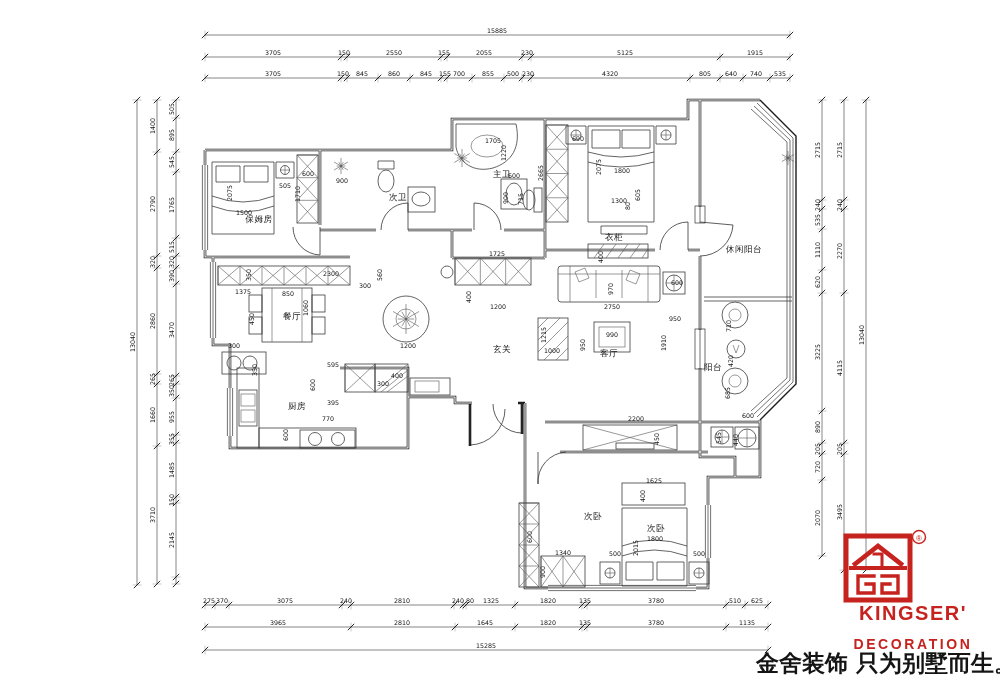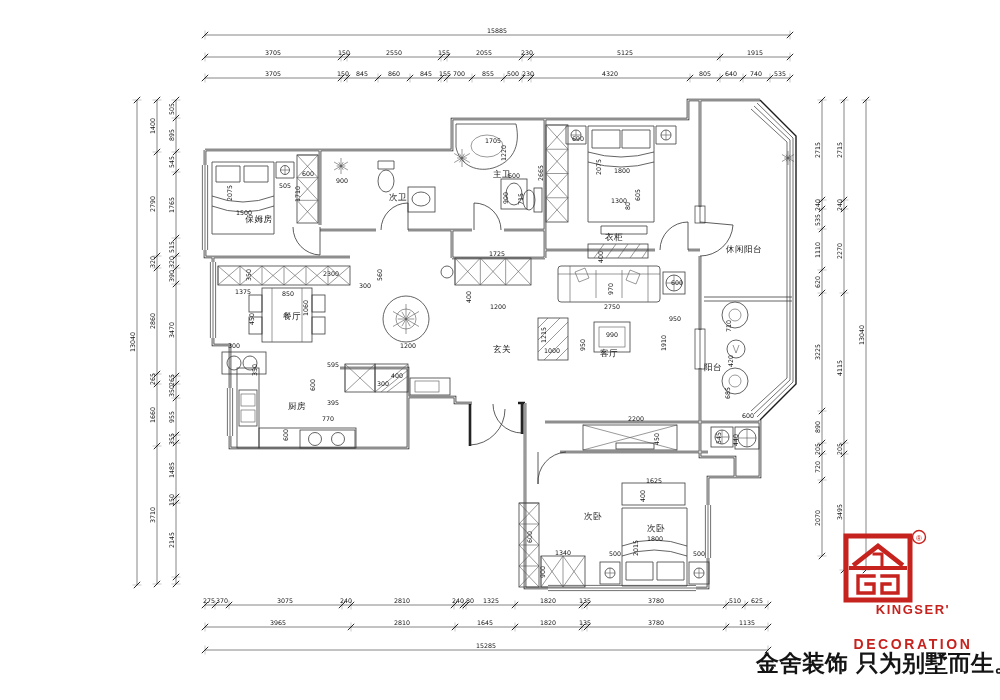--- a/index.html
+++ b/index.html
@@ -16,21 +16,21 @@
   .door{stroke:#333;stroke-width:.8;fill:none;}
   .dimline{stroke:#222;stroke-width:.55;fill:none;}
   .tick{stroke:#111;stroke-width:.9;}
   .guide{stroke:#666;stroke-width:.35;}
   text.dim{font-size:6.3px;fill:#111;}
   text.room{font-size:8.6px;fill:#111;letter-spacing:.5px;}
   
   .logo{position:absolute;left:828px;top:524px;width:170px;height:176px;}
   .brand{position:absolute;left:0;width:170px;text-align:center;color:#c6221e;
          font-weight:bold;font-family:"Liberation Sans",sans-serif;}
-  .brand.main{top:78px;font-size:13px;letter-spacing:1.5px;}
+  .brand.main{top:78px;font-size:20px;letter-spacing:1.5px;}
   .brand.sub{top:112px;font-size:14px;letter-spacing:2.6px;}
   .slogan{position:absolute;left:756px;top:648px;width:244px;font-size:23px;color:#141414;
           font-family:"DejaVu Serif","Liberation Serif",serif;font-weight:600;white-space:nowrap;}
 </style>
 </head>
 <body>
 
 <div id="stage">
 
 <svg id="plan" width="1000" height="700" viewBox="0 0 1000 700">

